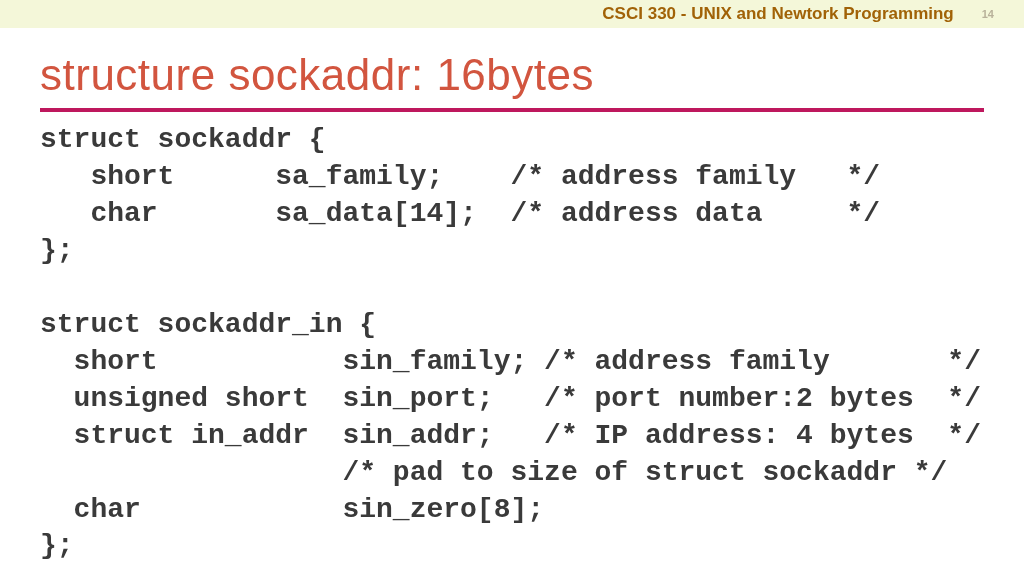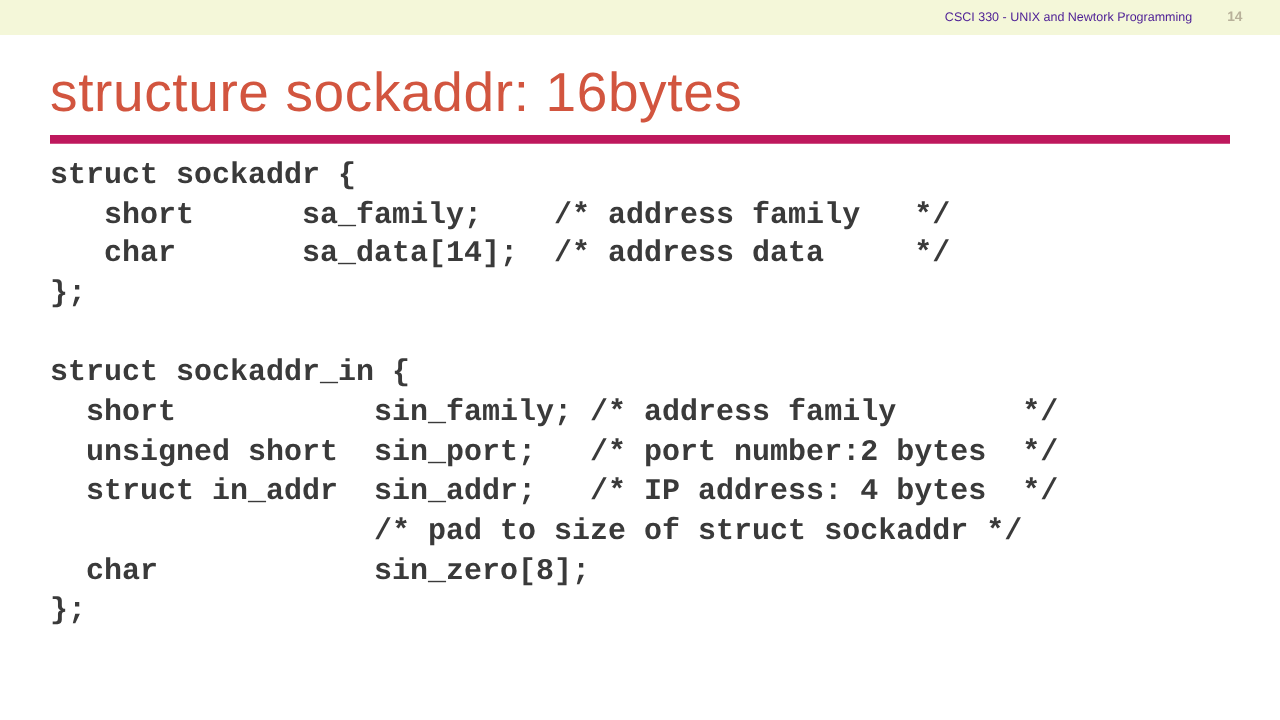--- a/index.html
+++ b/index.html
@@ -18,44 +18,44 @@
       width: 100%;
       height: 28px;
       background: #f4f7d9;
       display: flex;
       justify-content: flex-end;
       align-items: center;
       padding-right: 30px;
       gap: 28px;
     }
     .header-course {
-      color: #4c1d95;
-      font-size: 10px;
-      font-weight: normal;
+      color: #a16207;
+      font-size: 17px;
+      font-weight: bold;
     }
     .header-page {
       color: #b8b19a;
       font-size: 11px;
       font-weight: bold;
     }
     .content {
       padding: 22px 40px 0 40px;
     }
     .slide-title {
       color: #d2553f;
       font-size: 44px;
       font-weight: normal;
       letter-spacing: 0.5px;
       padding-bottom: 8px;
-      border-bottom: 7px solid #be185d;
+      border-bottom: 4px solid #be185d;
       margin-bottom: 10px;
     }
     .code-block {
       font-family: "Courier New", Courier, monospace;
-      font-size: 24px;
+      font-size: 28px;
       font-weight: bold;
       color: #3a3a3a;
       white-space: pre;
       line-height: 1.32;
     }
   </style>
 </head>
 <body>
 
 <div class="header-bar">

